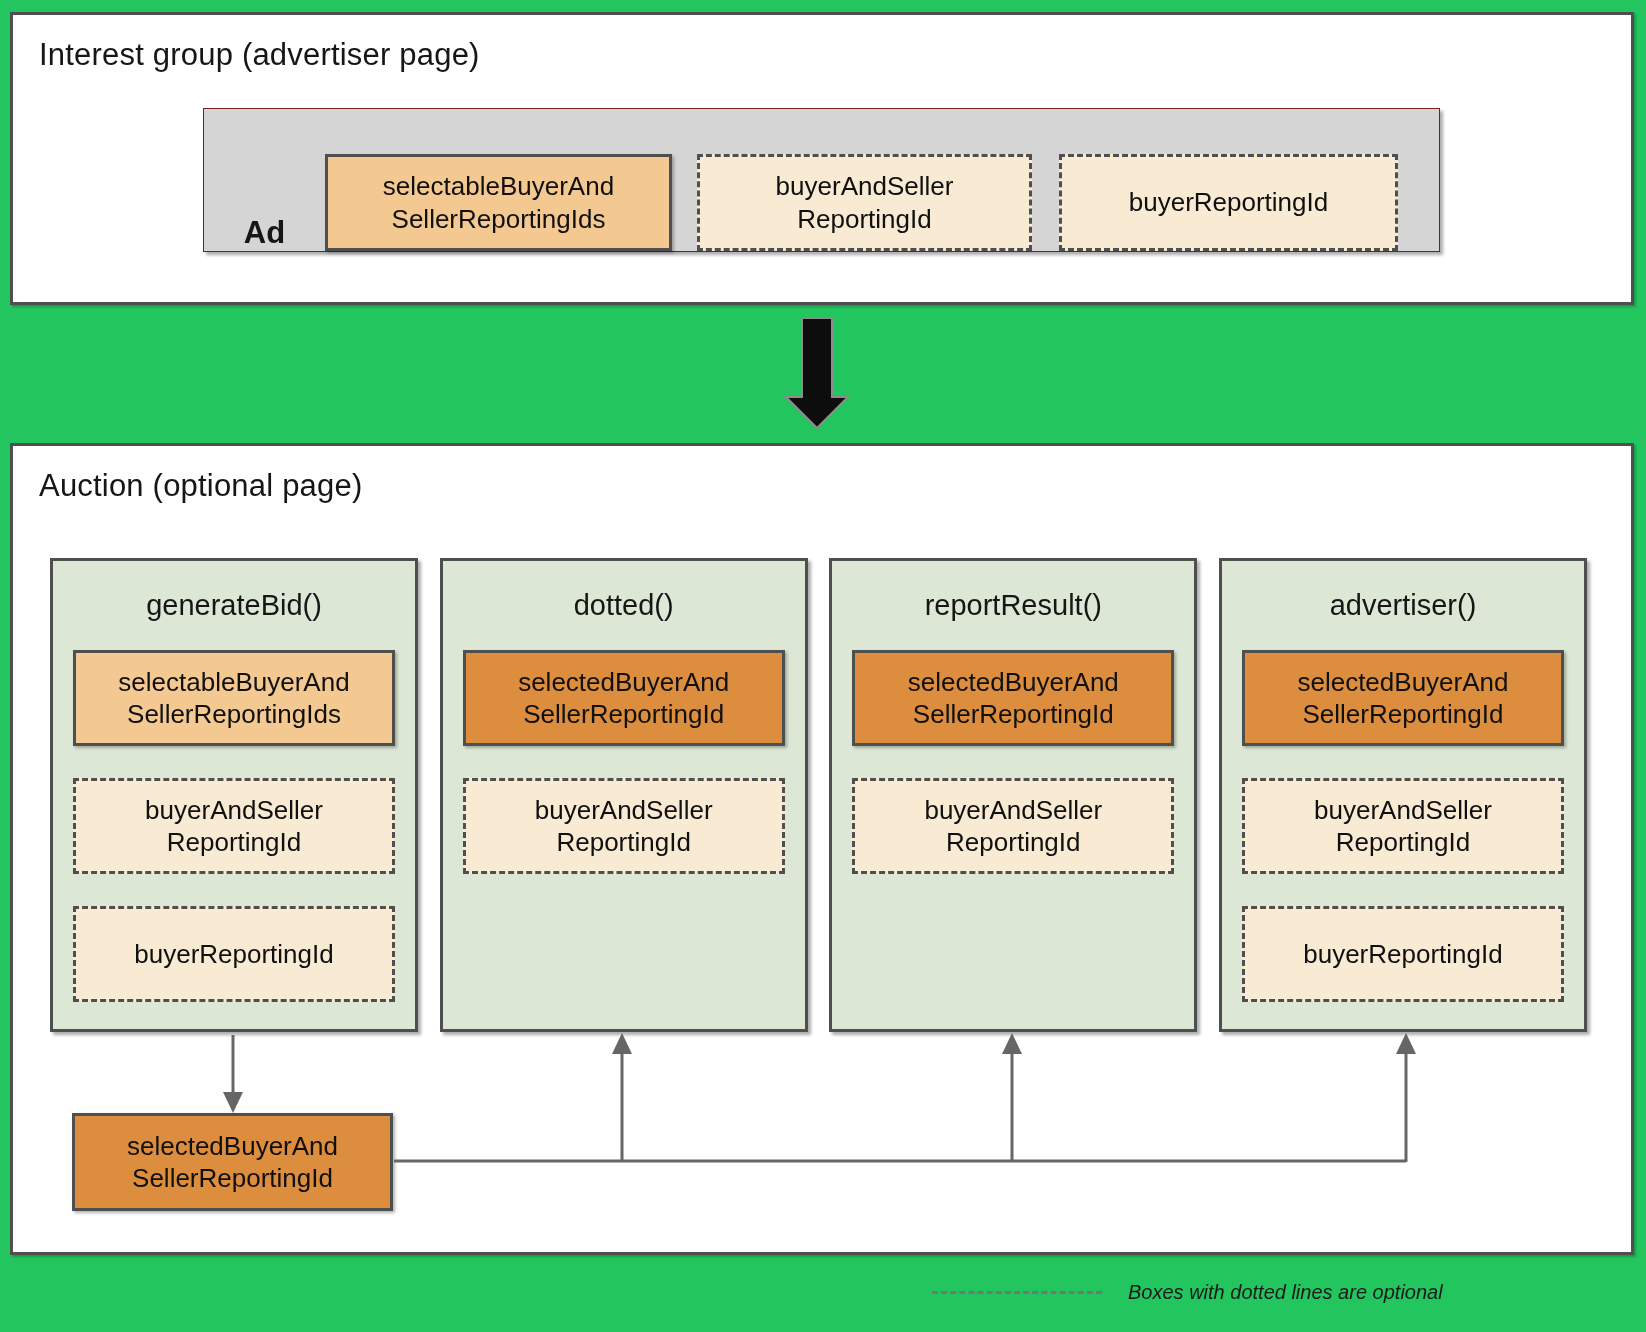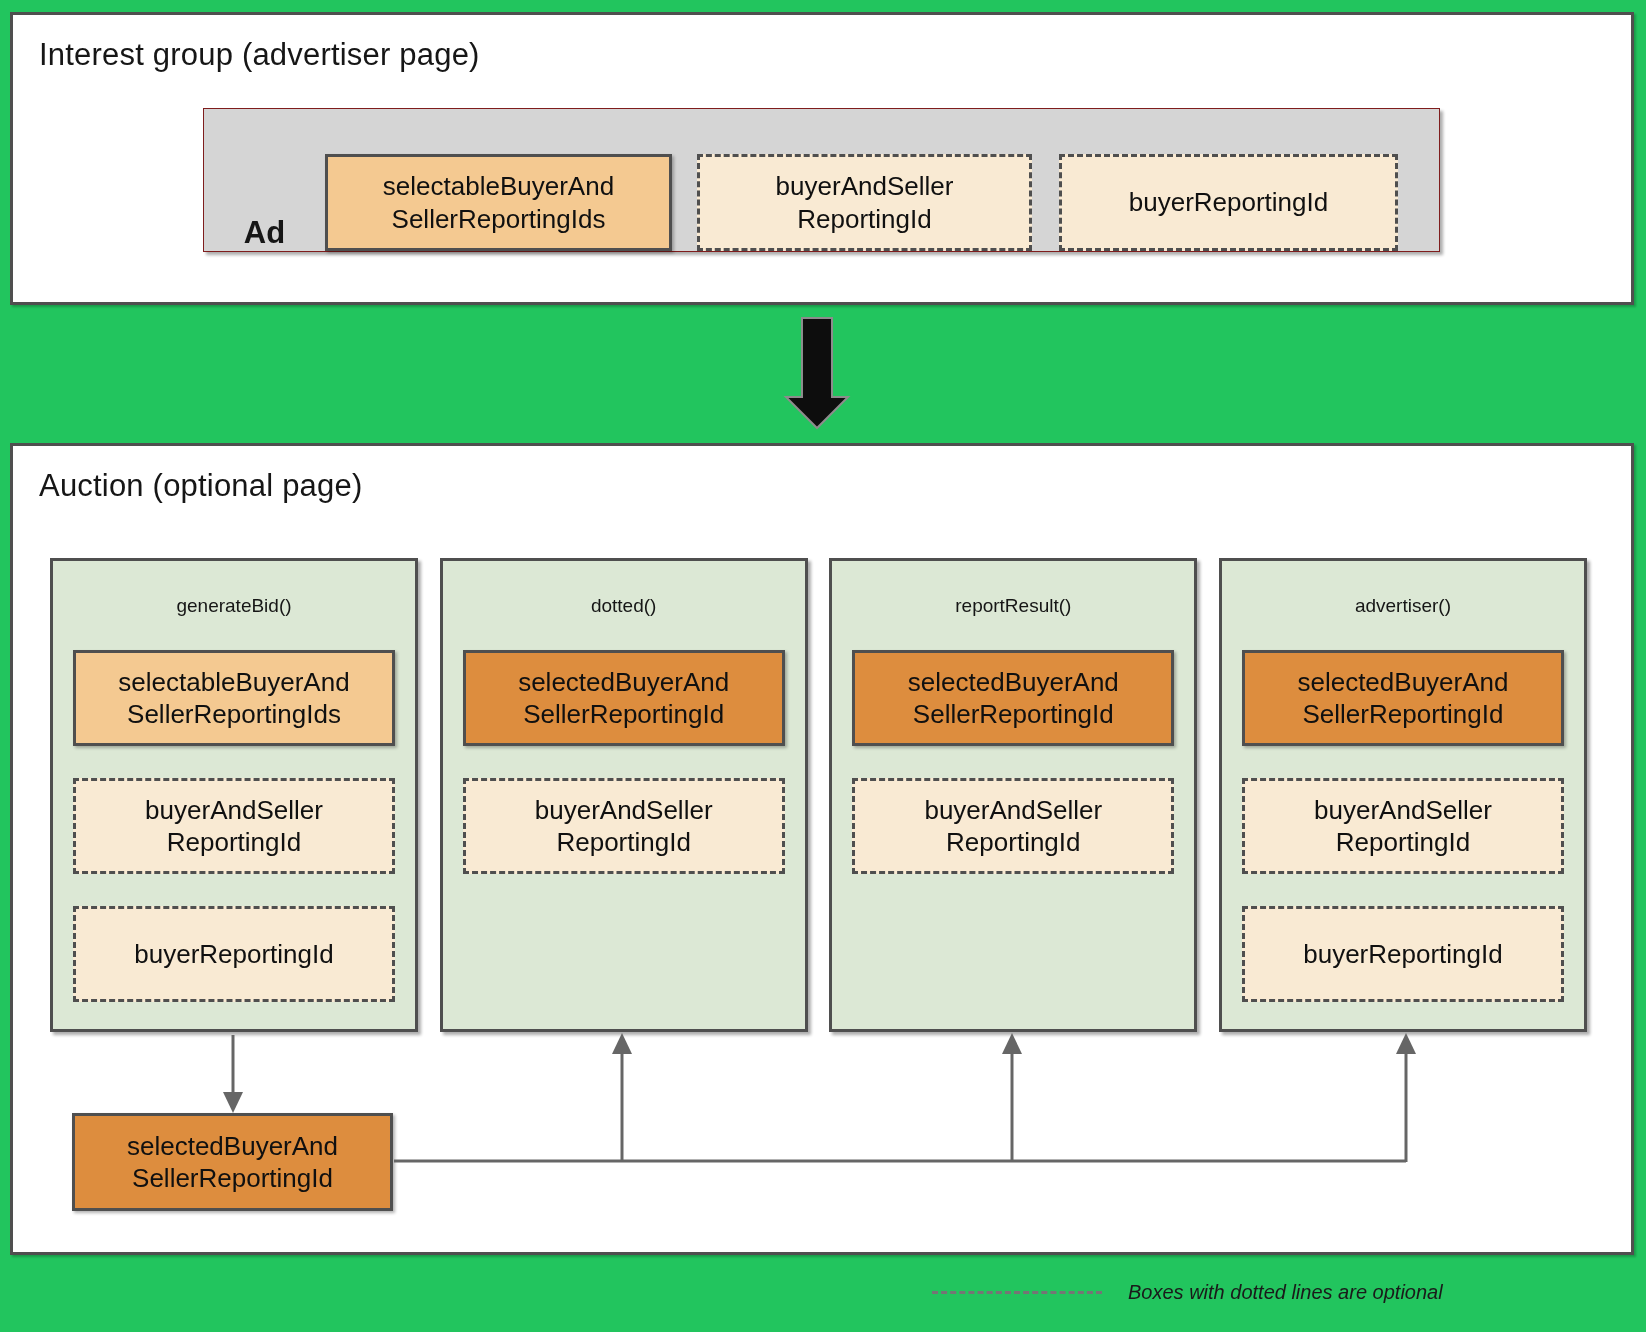--- a/index.html
+++ b/index.html
@@ -57,21 +57,21 @@
     display:flex;justify-content:space-between;
   }
   .func-col{
     width:368px;box-sizing:border-box;
     background:#dce8d5;border:3px solid #4f4f4f;
     box-shadow:3px 3px 3px rgba(0,0,0,.32);
     padding:0 20px;
   }
   .func-title{
     height:89px;display:flex;align-items:center;justify-content:center;
-    font-size:19px;color:#161616;
+    font-size:29px;color:#161616;
   }
   .func-col .idbox{margin-bottom:32px;height:96px;}
   
   .selected-box{
     position:absolute;left:59px;top:667px;width:321px;height:98px;
     box-sizing:border-box;background:#dd8d3e;border:3px solid #4f4f4f;
     box-shadow:2px 2px 3px rgba(0,0,0,.3);
     display:flex;align-items:center;justify-content:center;
     text-align:center;font-size:26px;line-height:1.25;color:#101010;
   }

